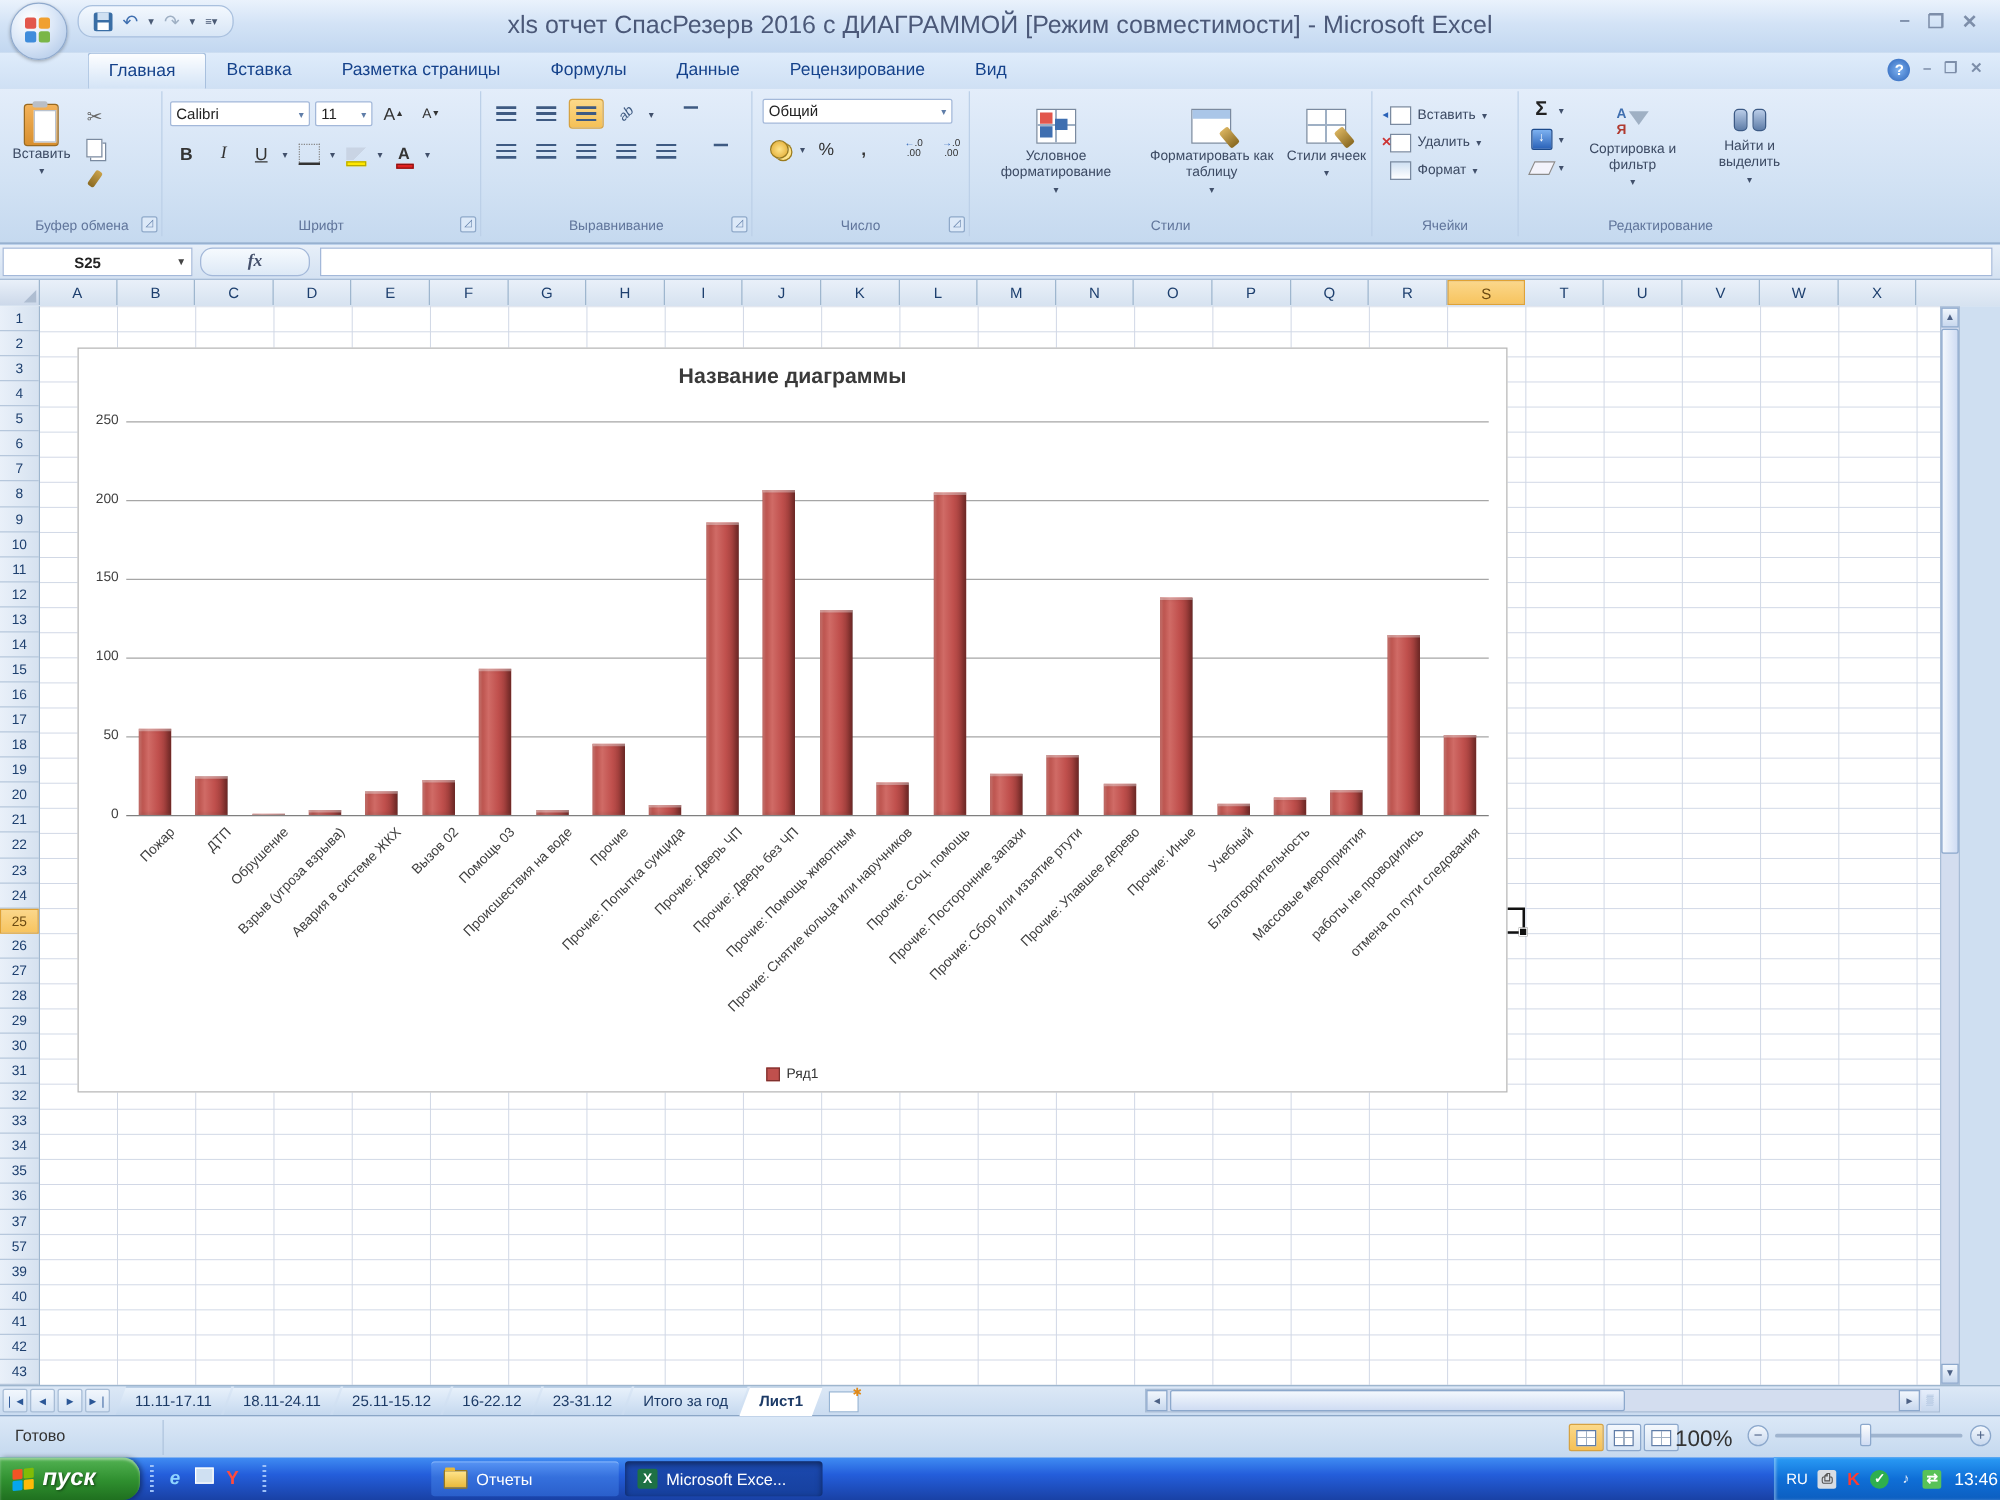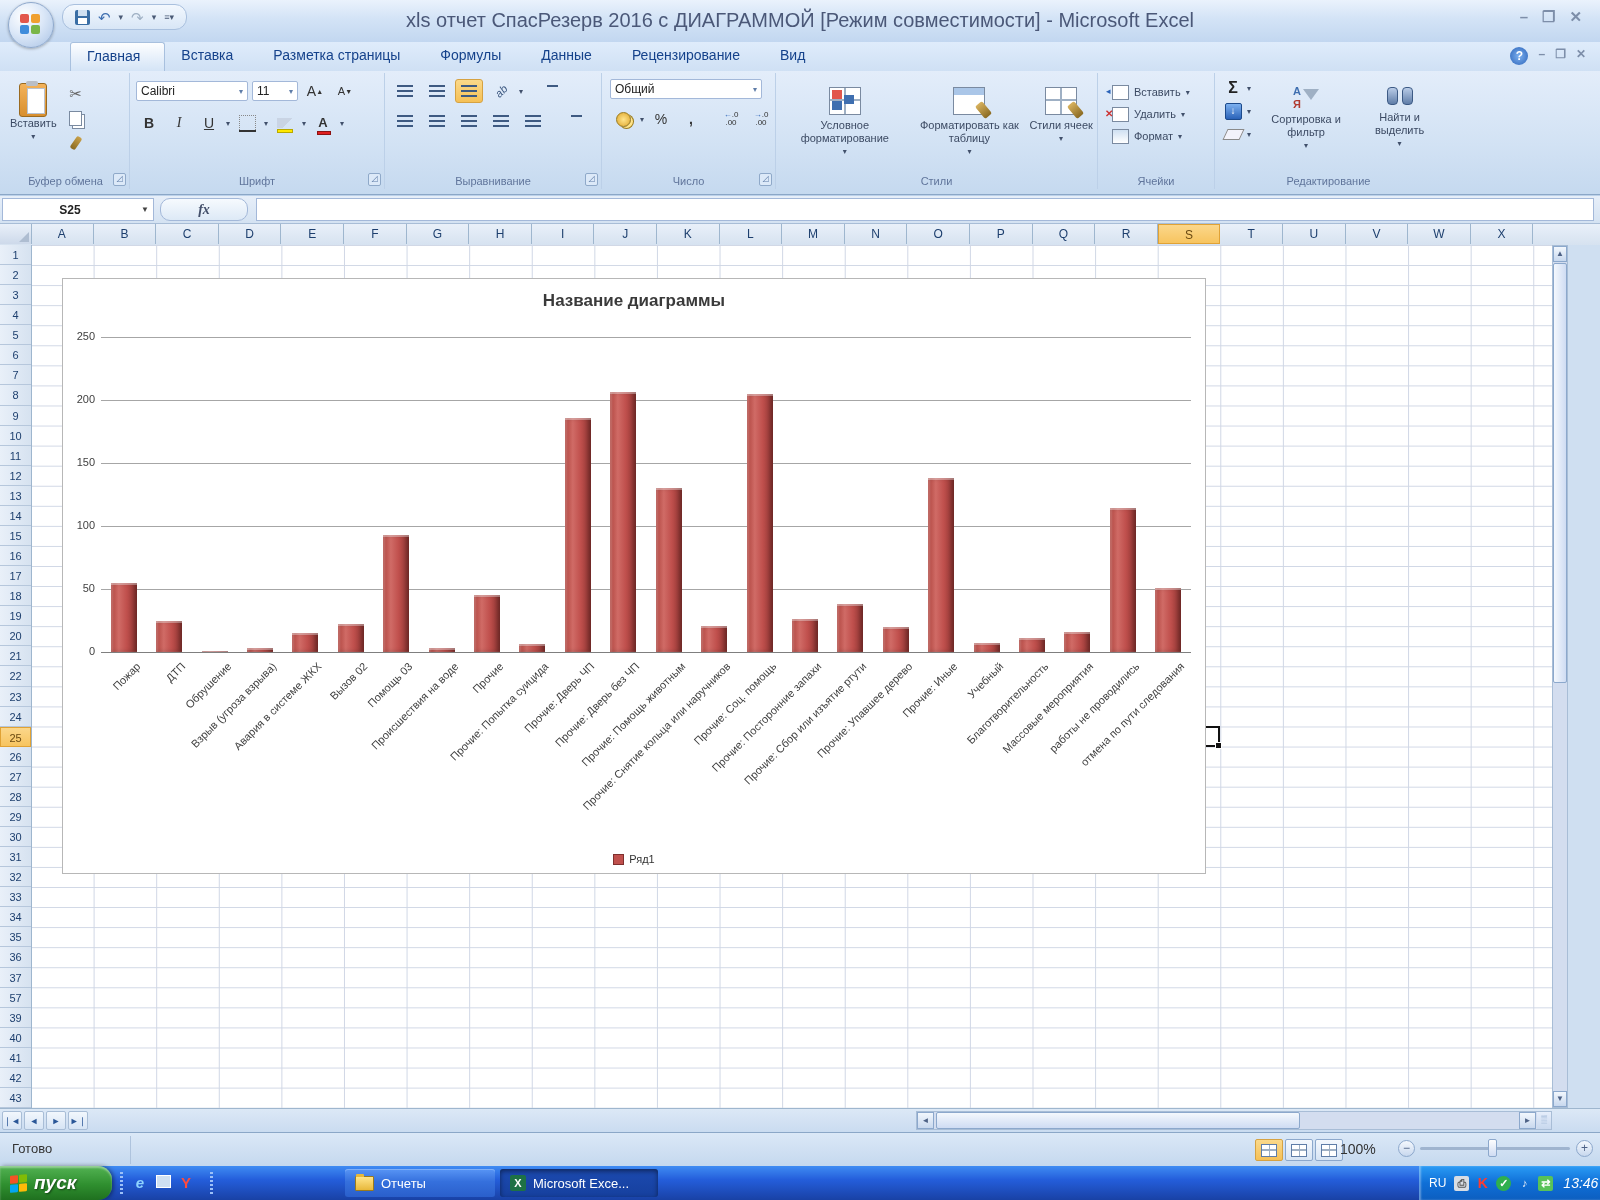--- a/index.html
+++ b/index.html
@@ -187,21 +187,21 @@
     background:linear-gradient(#dbe8f7,#c4d8ee);border-top:1px solid #8ba7c7;}
   #ready{position:absolute;left:12px;top:8px;font-size:13px;color:#333;}
   #status-div1{position:absolute;left:130px;top:3px;bottom:3px;width:1px;background:#aec3dd;}
   #viewbtns{position:absolute;left:1255px;top:6px;display:flex;gap:2px;}
   .vbtn{width:26px;height:20px;border:1px solid #8ca8cc;border-radius:2px;background:linear-gradient(#f4f8fd,#d6e4f4);
     display:flex;align-items:center;justify-content:center;}
   .vbtn.active{background:linear-gradient(#fbd98a,#f5c056);border-color:#d6a242;}
   .vglyph{width:14px;height:11px;border:1px solid #5f7da8;background:
     linear-gradient(to right,transparent 48%,#9fb0c4 48%,#9fb0c4 56%,transparent 56%),
     linear-gradient(to bottom,transparent 40%,#9fb0c4 40%,#9fb0c4 52%,transparent 52%),#fff;}
-  #zoomlabel{position:absolute;left:1340px;top:8px;font-size:14px;color:#333;}
+  #zoomlabel{position:absolute;left:1340px;top:8px;font-size:18px;color:#333;}
   .zbtn{position:absolute;top:7px;width:17px;height:17px;border-radius:50%;background:linear-gradient(#f4f8fd,#c8d8ee);
     border:1px solid #8ca8cc;color:#4d6185;font-size:12px;line-height:15px;text-align:center;box-sizing:border-box;}
   #ztrack{position:absolute;left:1420px;top:14px;width:150px;height:3px;background:#9fb4cf;border-radius:2px;}
   #zthumb{position:absolute;left:1488px;top:6px;width:9px;height:18px;background:linear-gradient(#fdfdfd,#cfdcf3);
     border:1px solid #8ca8cc;border-radius:2px;box-sizing:border-box;}
   
   #taskbar{position:absolute;left:0;top:1166px;width:1600px;height:34px;
     background:linear-gradient(#3f8cf3,#245edb 40%,#1941a5);padding-left:31px;}
   #startbtn{position:absolute;left:0;top:0;width:112px;height:34px;border-radius:0 14px 14px 0;
     background:linear-gradient(#53b353,#2f8f2f 55%,#1f701f);box-shadow:inset 0 2px 2px rgba(255,255,255,.4),2px 0 4px rgba(0,0,0,.4);
@@ -222,21 +222,21 @@
   .xlicon{width:16px;height:16px;background:#1e7145;color:#fff;font-size:11px;font-weight:bold;
     text-align:center;line-height:16px;border-radius:2px;}
   #tray{position:absolute;right:0;top:0;width:212px;height:34px;
     background:linear-gradient(#2a9bf5,#0f6fd7 50%,#0c5ec0);box-shadow:inset 2px 0 2px rgba(255,255,255,.35);
     display:flex;align-items:center;gap:6px;padding-left:10px;box-sizing:border-box;}
   #lang{color:#fff;font-size:12px;margin-right:2px;}
   .tico{width:15px;height:15px;border-radius:2px;font-size:11px;font-weight:bold;line-height:15px;text-align:center;}
   .t-print{background:#d8dde4;color:#555;} .t-kasp{background:transparent;color:#ff3b30;font-size:14px;}
   .t-net{background:#2faf4e;color:#fff;border-radius:50%;} .t-snd{background:transparent;color:#e8eef8;}
   .t-card{background:#58c258;color:#fff;}
-  #clock{color:#fff;font-size:14px;margin-left:4px;font-style:italic;}
+  #clock{color:#fff;font-size:14px;margin-left:4px;}
 </style>
 </head>
 <body>
 
 <div id="screen">
 
   <div id="titlebar">
     <div id="office-btn">
       <div class="flower">
         <span class="q q1"></span>
@@ -658,20 +658,30 @@
     </div>
   </div>
 
   <div id="sheetbar">
     <div id="sheetnav">
       <span class="navb">❘◄</span>
       <span class="navb">◄</span>
       <span class="navb">►</span>
       <span class="navb">►❘</span>
     </div>
+    <div id="sheettabs">
+        <div class="stab">11.11-17.11</div>
+        <div class="stab">18.11-24.11</div>
+        <div class="stab">25.11-15.12</div>
+        <div class="stab">16-22.12</div>
+        <div class="stab">23-31.12</div>
+        <div class="stab">Итого за год</div>
+        <div class="stab active">Лист1</div>
+        <div id="newsheet"></div>
+      </div>
     <div id="hscroll">
       <span class="harrow" style="left:0;">◄</span>
       <div id="hthumb"></div>
       <span class="harrow" style="right:15px;">►</span>
       <span id="hgrip">▒</span>
     </div>
   </div>
 
   <div id="statusbar">
     <span id="ready">Готово</span>

